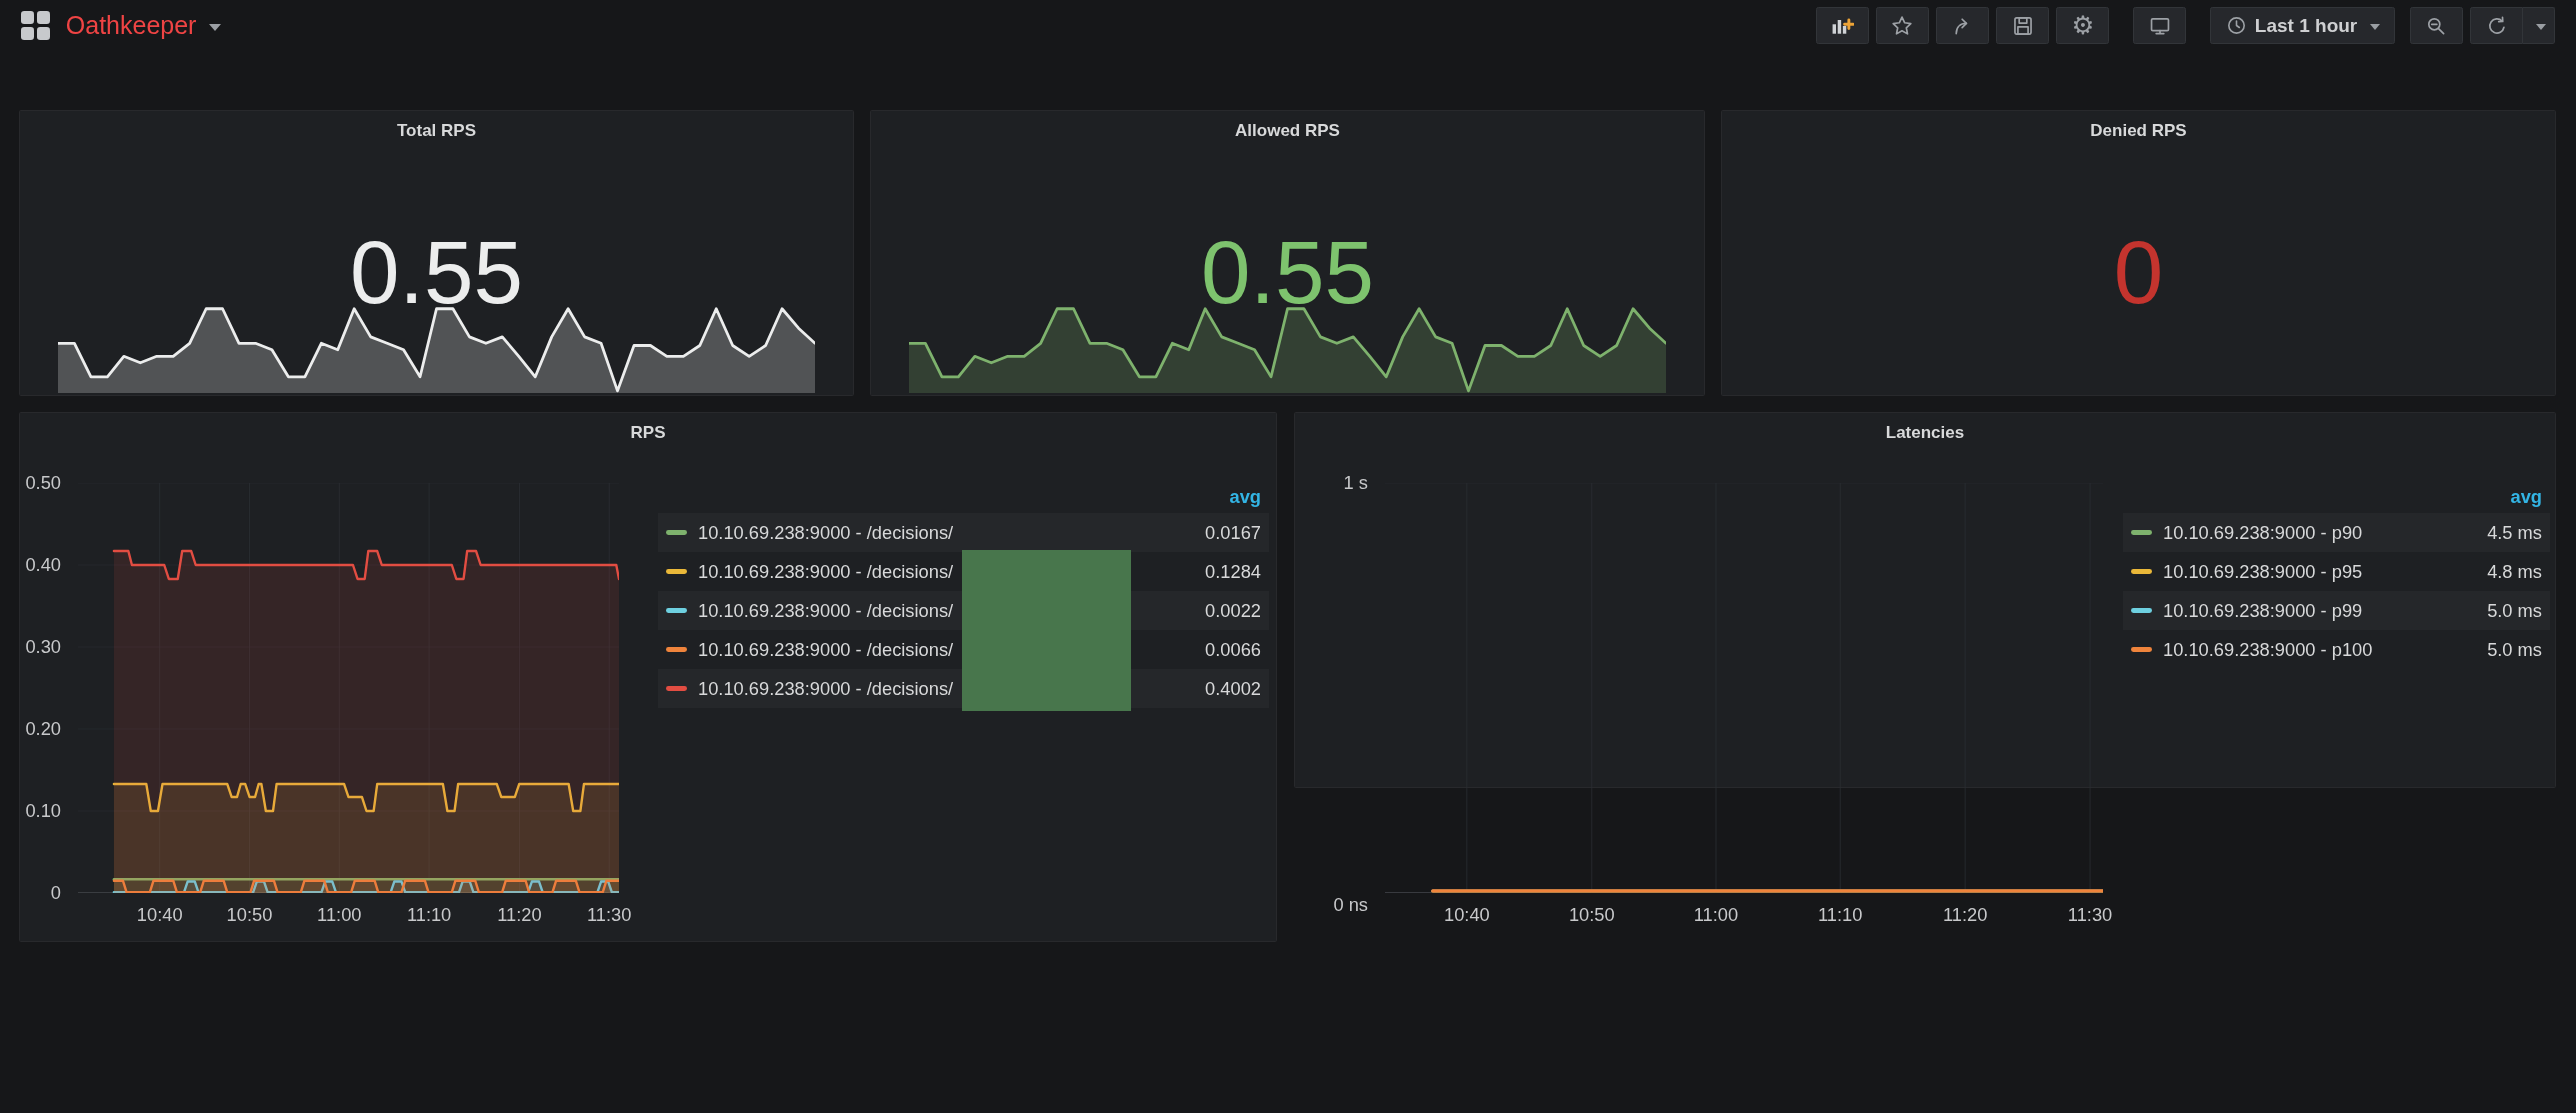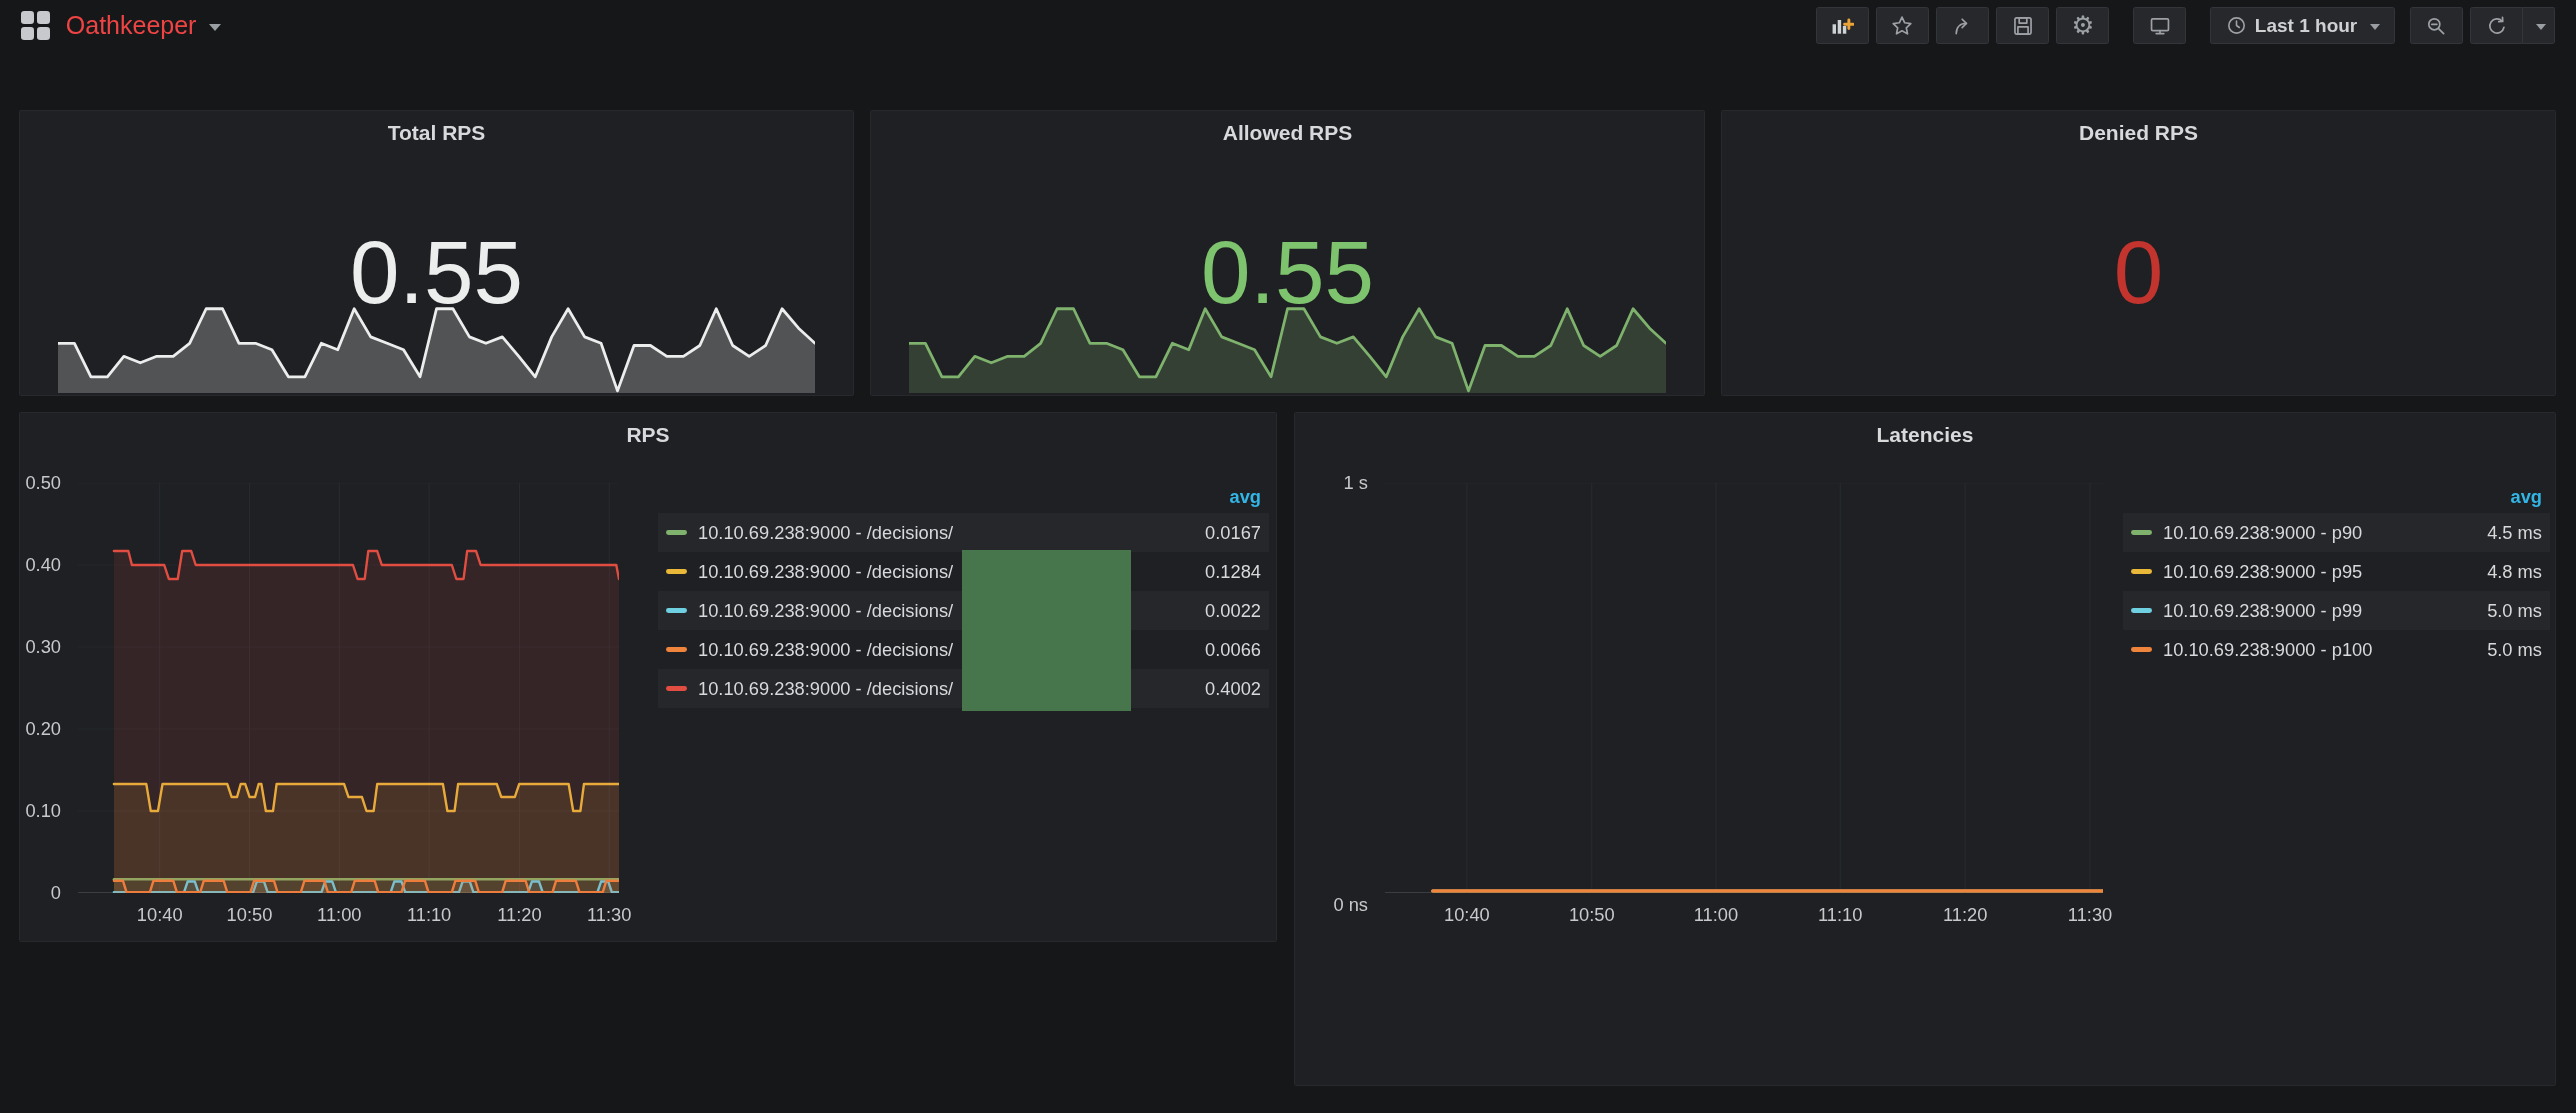--- a/index.html
+++ b/index.html
@@ -25,26 +25,26 @@
   .timepicker{padding:0 14.4px;gap:8px;font-size:19px;font-weight:600;color:#cfd0d2;display:flex;}
   .tp-caret{width:0;height:0;border-left:5.6px solid transparent;border-right:5.6px solid transparent;
     border-top:6.4px solid #9a9ea3;margin-left:4.8px;margin-top:3.2px;}
   .split{display:flex;margin-left:7.2px;}
   .split .tbtn{margin-left:0;}
   .split .tbtn:first-child{border-top-right-radius:0;border-bottom-right-radius:0;}
   .split .tbtn:last-child{min-width:32px;border-left:none;border-top-left-radius:0;border-bottom-left-radius:0;}
 
   
   .panel{position:absolute;background:#1e2023;border:0.8px solid #28292c;border-radius:1.6px;box-sizing:border-box;}
-  .ptitle{position:absolute;top:9.6px;left:0;right:0;text-align:center;font-size:21px;font-weight:700;color:#d8d9da;z-index:3;}
+  .ptitle{position:absolute;top:9.6px;left:0;right:0;text-align:center;font-size:17px;font-weight:700;color:#d8d9da;z-index:3;}
   #p-total  {left:19px;  top:110px;width:835px;height:286px;}
   #p-allowed{left:870px;top:110px;width:835px;height:286px;}
   #p-denied {left:1721px;top:110px;width:835px;height:286px;}
   #rps      {left:19px;  top:412px;width:1258px;height:530px;}
-  #latencies{left:1294px;top:412px;width:1262px;height:674px;}
+  #latencies{left:1294px;top:412px;width:1262px;height:376px;}
 
   .stat-value{position:absolute;top:117px;left:0;right:0;text-align:center;font-size:89px;
     font-weight:400;line-height:1;z-index:2;}
   .v-white{color:#eceded;}.v-green{color:#7ec36e;}.v-red{color:#c4342e;}
   .spark{position:absolute;left:38px;right:38px;bottom:2.4px;height:108px;z-index:1;}
   .spark svg,.plot svg{width:100%;height:100%;display:block;}
 
   .plot{position:absolute;}
   #rps-plot{left:58px;top:70px;width:541px;height:410px;}
   #lat-plot{left:90px;top:70px;width:718px;height:410px;}

